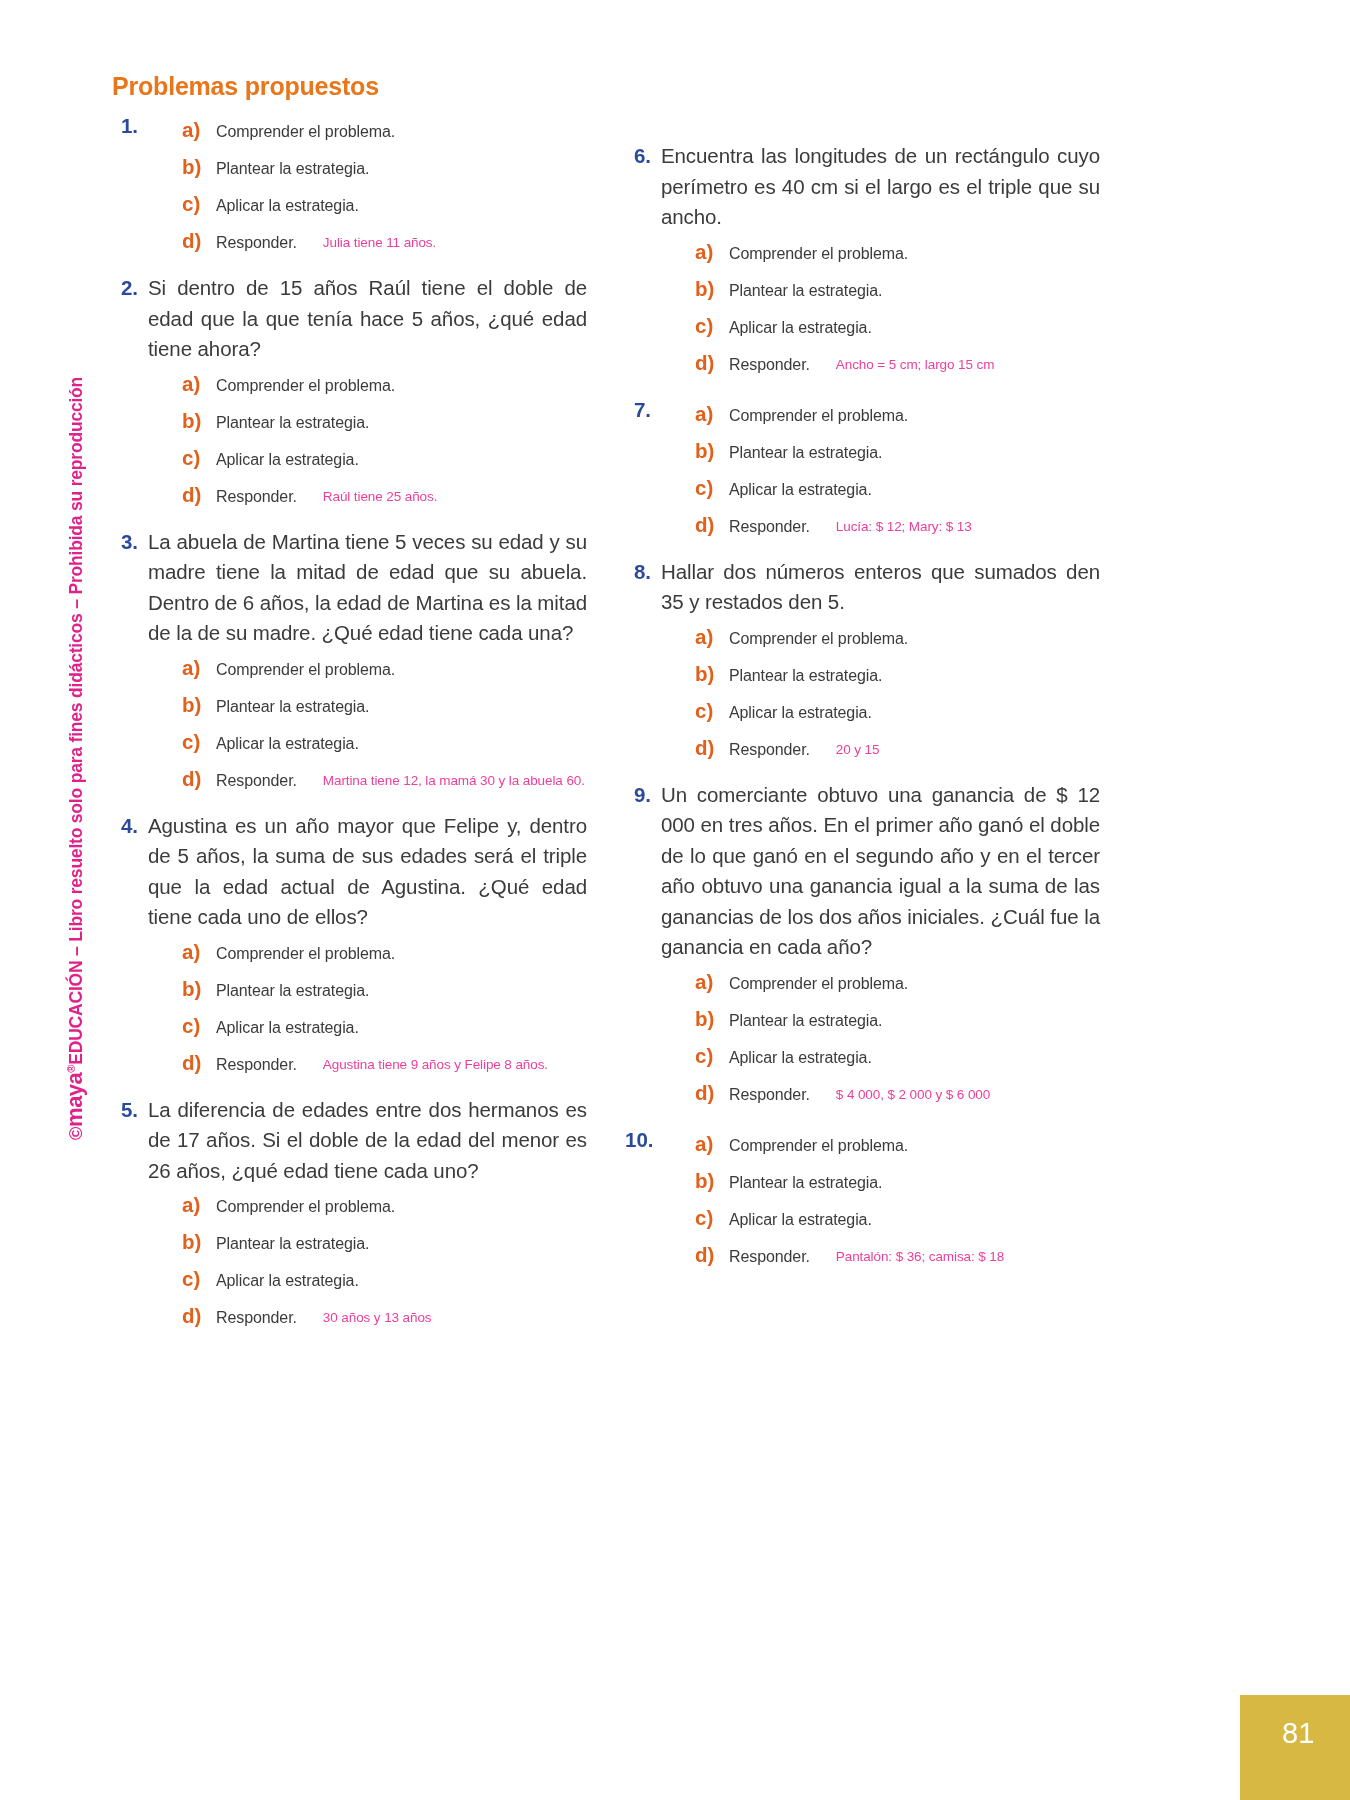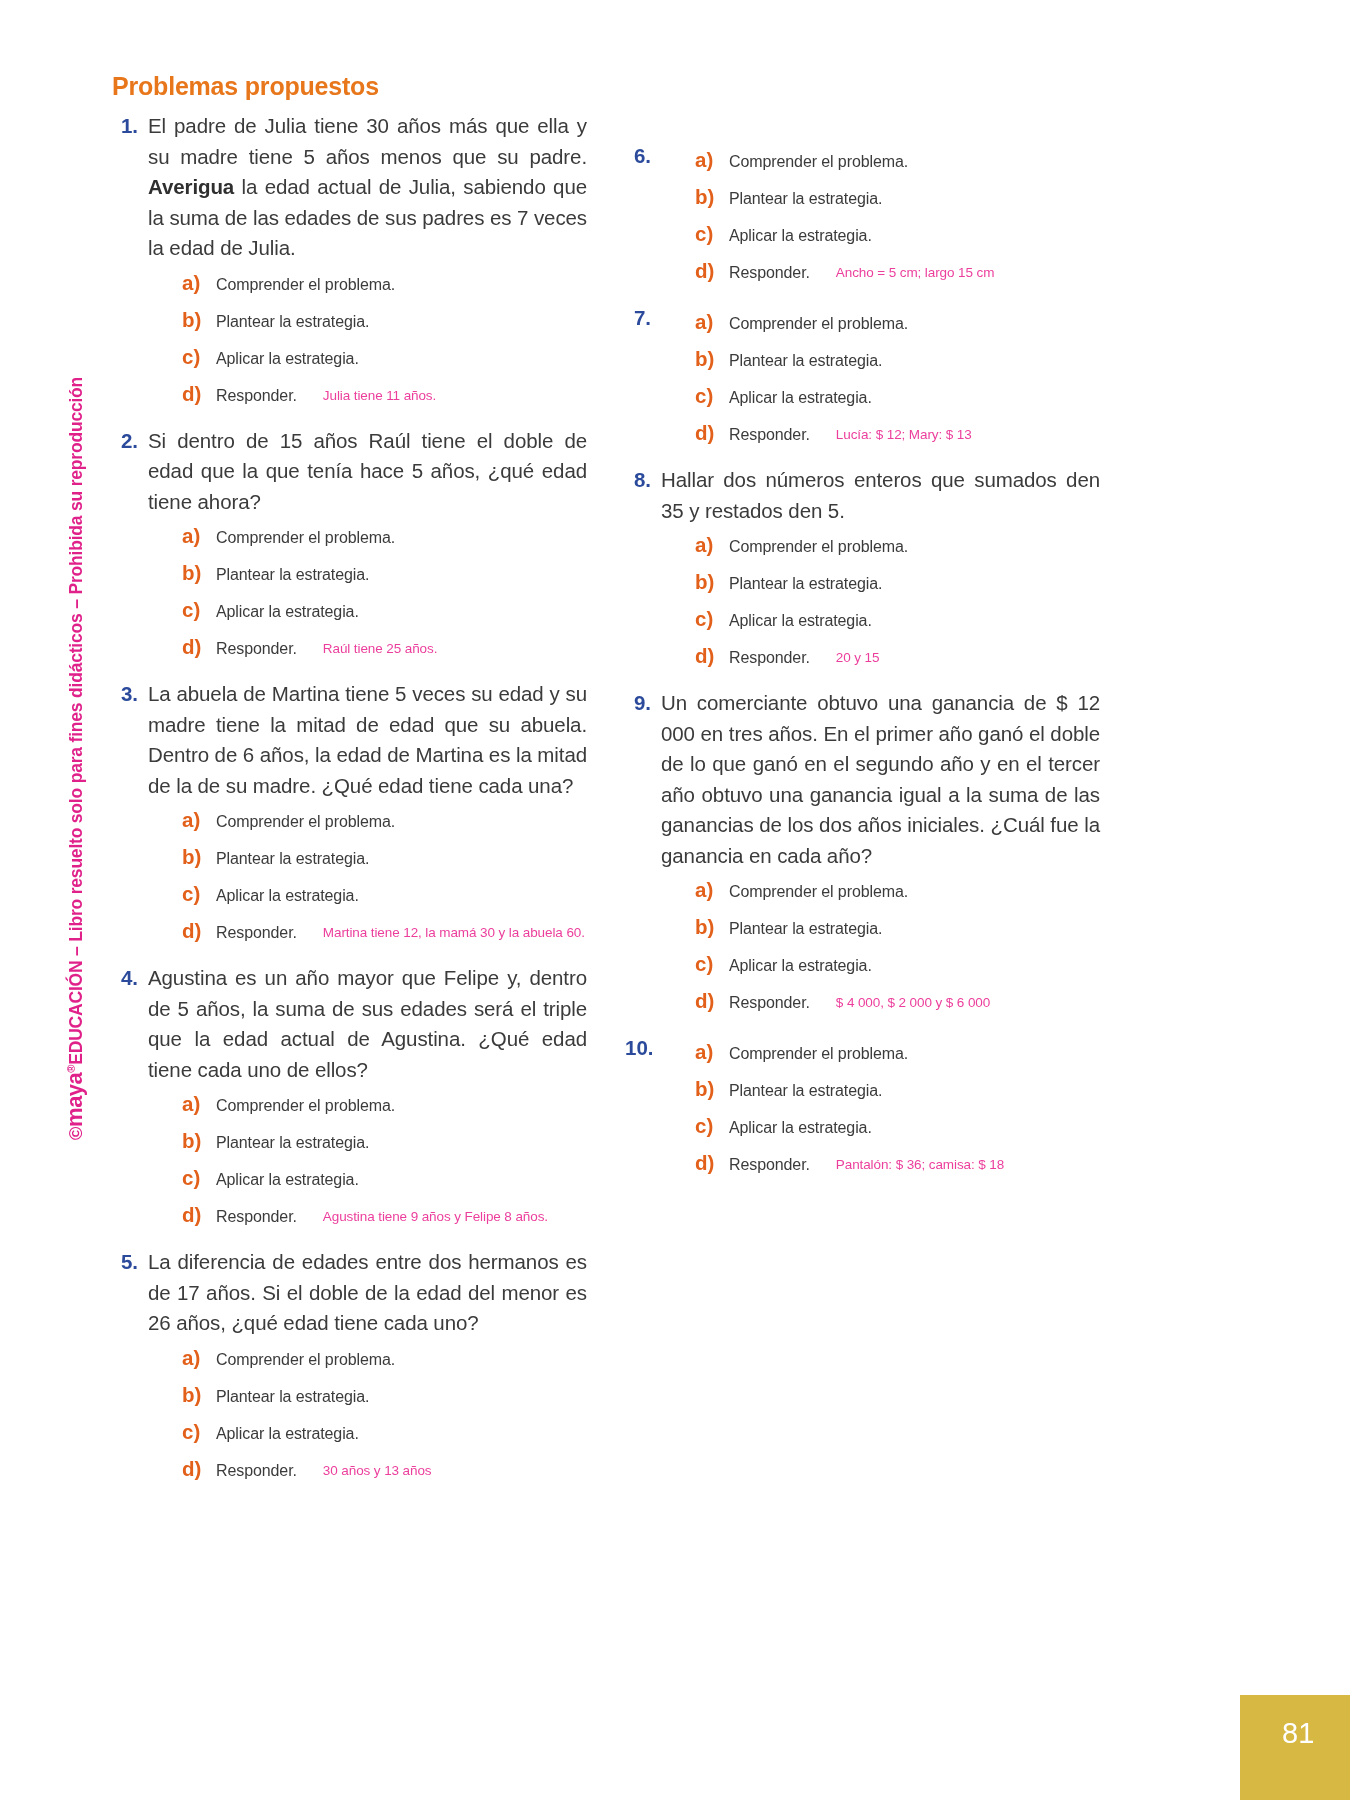--- a/index.html
+++ b/index.html
@@ -179,21 +179,20 @@
 
 <div id="content">
 
   <h1 id="page-title">Problemas propuestos</h1>
 
   <div class="columns">
     <div class="col left" id="col-left">
         <div class="problem">
           <div class="p-num">1.</div>
           <div class="p-body">
-            <div class="p-text">El padre de Julia tiene 30 años más que ella y su madre tiene 5 años menos que su padre. <b>Averigua</b> la edad actual de Julia, sabiendo que la suma de las edades de sus padres es 7 veces la edad de Julia.</div>
             <div class="steps">
               <div class="step">
                 <span class="step-letter">a)</span>
                 <span class="step-label">Comprender el problema.</span>
               </div>
               <div class="step">
                 <span class="step-letter">b)</span>
                 <span class="step-label">Plantear la estrategia.</span>
               </div>
               <div class="step">
@@ -306,20 +305,21 @@
                 <span class="answer">30 años y 13 años</span>
               </div>
             </div>
           </div>
         </div>
       </div>
     <div class="col right" id="col-right">
         <div class="problem">
           <div class="p-num">6.</div>
           <div class="p-body">
+            <div class="p-text">Encuentra las longitudes de un rectángulo cuyo perímetro es 40 cm si el largo es el triple que su ancho.</div>
             <div class="steps">
               <div class="step">
                 <span class="step-letter">a)</span>
                 <span class="step-label">Comprender el problema.</span>
               </div>
               <div class="step">
                 <span class="step-letter">b)</span>
                 <span class="step-label">Plantear la estrategia.</span>
               </div>
               <div class="step">

